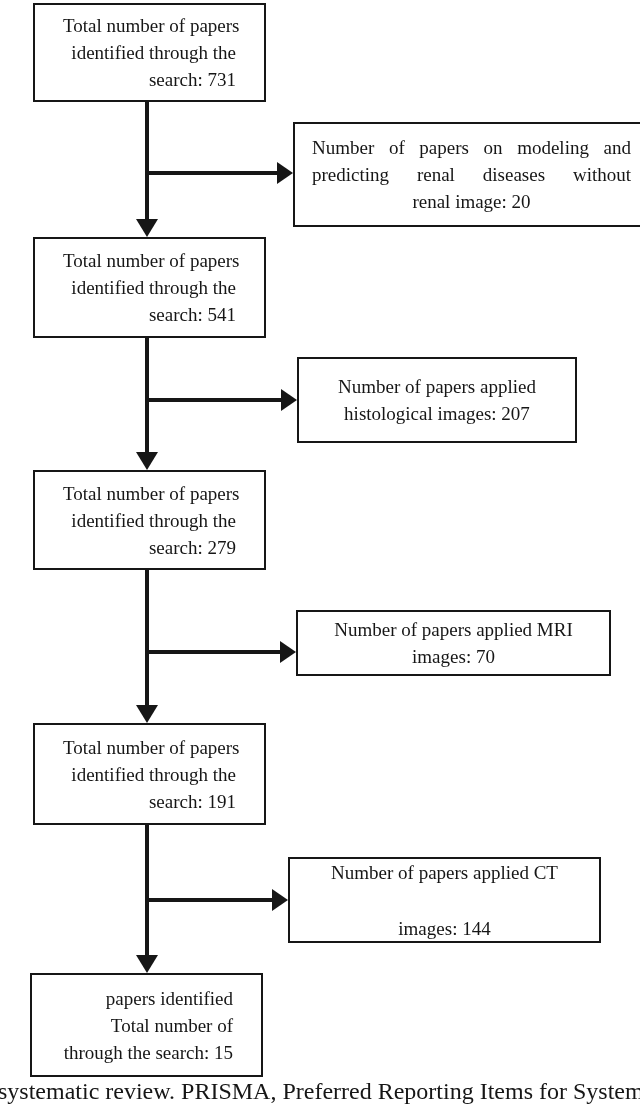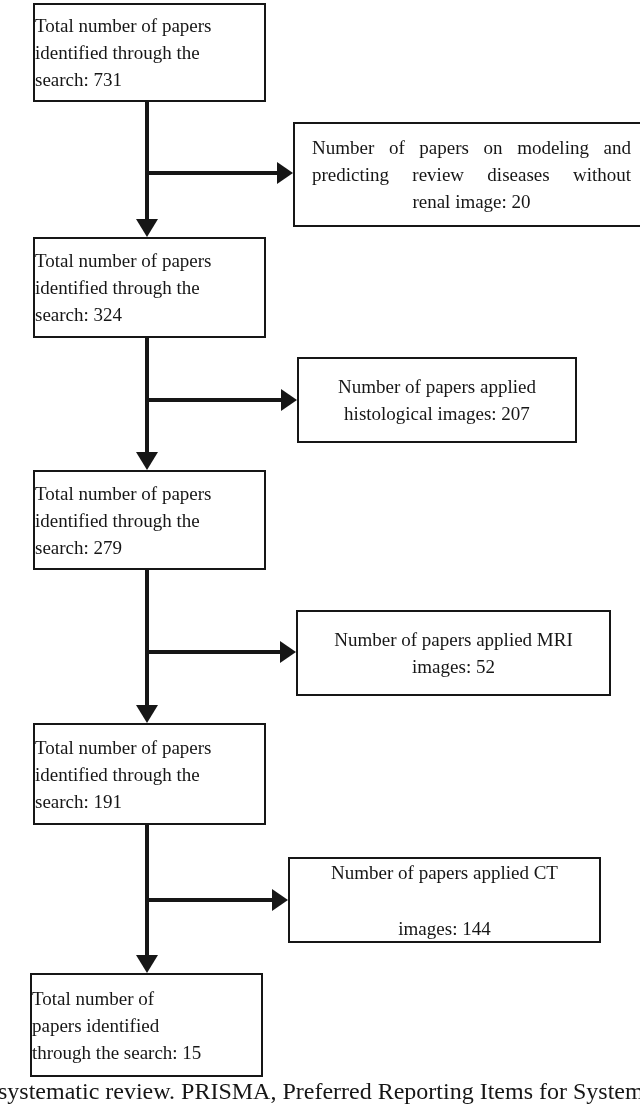--- a/index.html
+++ b/index.html
@@ -21,36 +21,36 @@
   .box {
     position: absolute;
     border: 2px solid var(--ink);
     background: var(--bg);
     display: flex;
     flex-direction: column;
     justify-content: center;
     font-size: 19px;
     line-height: 27px;
   }
-  .box.main { text-align: left; padding: 0 0; }
+  .box.main { text-align: right; padding: 0 28px; }
   .box.side-center { text-align: center; padding: 0 14px; }
   .box.side-justify { text-align: left; padding: 0 17px; }
   .box .ln { display: block; white-space: nowrap; }
   .box.side-justify .ln { white-space: normal; text-align: center; }
   .box.side-justify .ln.j { text-align: justify; text-align-last: justify; }
   
   .b-412 { left: 33px;  top: 3px;   width: 233px; height: 99px; }
   .b-392 { left: 33px;  top: 237px; width: 233px; height: 101px; }
   .b-185 { left: 33px;  top: 470px; width: 233px; height: 100px; }
   .b-127 { left: 33px;  top: 723px; width: 233px; height: 102px; }
   .b-15  { left: 30px;  top: 973px; width: 233px; height: 104px; }
   
   .b-s1 { left: 293px; top: 122px; width: 357px; height: 105px; }
   .b-s2 { left: 297px; top: 357px; width: 280px; height: 86px; }
-  .b-s3 { left: 296px; top: 610px; width: 315px; height: 86px; }
+  .b-s3 { left: 296px; top: 610px; width: 315px; height: 66px; }
   .b-s4 { left: 288px; top: 857px; width: 313px; height: 86px; gap: 29px; }
   
   .vline { position: absolute; width: 4px; background: var(--ink); left: 145px; }
   .hline { position: absolute; height: 4px; background: var(--ink); left: 147px; }
   .tri-down {
     position: absolute; width: 0; height: 0; left: 136px;
     border-left: 11px solid transparent;
     border-right: 11px solid transparent;
     border-top: 18px solid var(--ink);
   }
@@ -86,55 +86,55 @@
 
   <div class="box main b-412">
     <span class="ln">Total number of papers</span>
     <span class="ln">identified through the</span>
     <span class="ln">search: 731</span>
   </div>
 
   <div class="box main b-392">
     <span class="ln">Total number of papers</span>
     <span class="ln">identified through the</span>
-    <span class="ln">search: 324</span>
+    <span class="ln">search: 541</span>
   </div>
 
   <div class="box main b-185">
     <span class="ln">Total number of papers</span>
     <span class="ln">identified through the</span>
     <span class="ln">search: 279</span>
   </div>
 
   <div class="box main b-127">
     <span class="ln">Total number of papers</span>
     <span class="ln">identified through the</span>
     <span class="ln">search: 191</span>
   </div>
 
   <div class="box main b-15">
+    <span class="ln">papers identified</span>
     <span class="ln">Total number of</span>
-    <span class="ln">papers identified</span>
     <span class="ln">through the search: 15</span>
   </div>
 
   <div class="box side-justify b-s1">
     <span class="ln j">Number of papers on modeling and</span>
-    <span class="ln j">predicting review diseases without</span>
+    <span class="ln j">predicting renal diseases without</span>
     <span class="ln">renal image: 20</span>
   </div>
 
   <div class="box side-center b-s2">
     <span class="ln">Number of papers applied</span>
     <span class="ln">histological images: 207</span>
   </div>
 
   <div class="box side-center b-s3">
     <span class="ln">Number of papers applied MRI</span>
-    <span class="ln">images: 52</span>
+    <span class="ln">images: 70</span>
   </div>
 
   <div class="box side-center b-s4">
     <span class="ln">Number of papers applied CT</span>
     <span class="ln">images: 144</span>
   </div>
 
   <div class="vline v1"></div>
   <div class="tri-down td1"></div>
   <div class="hline h1"></div>

